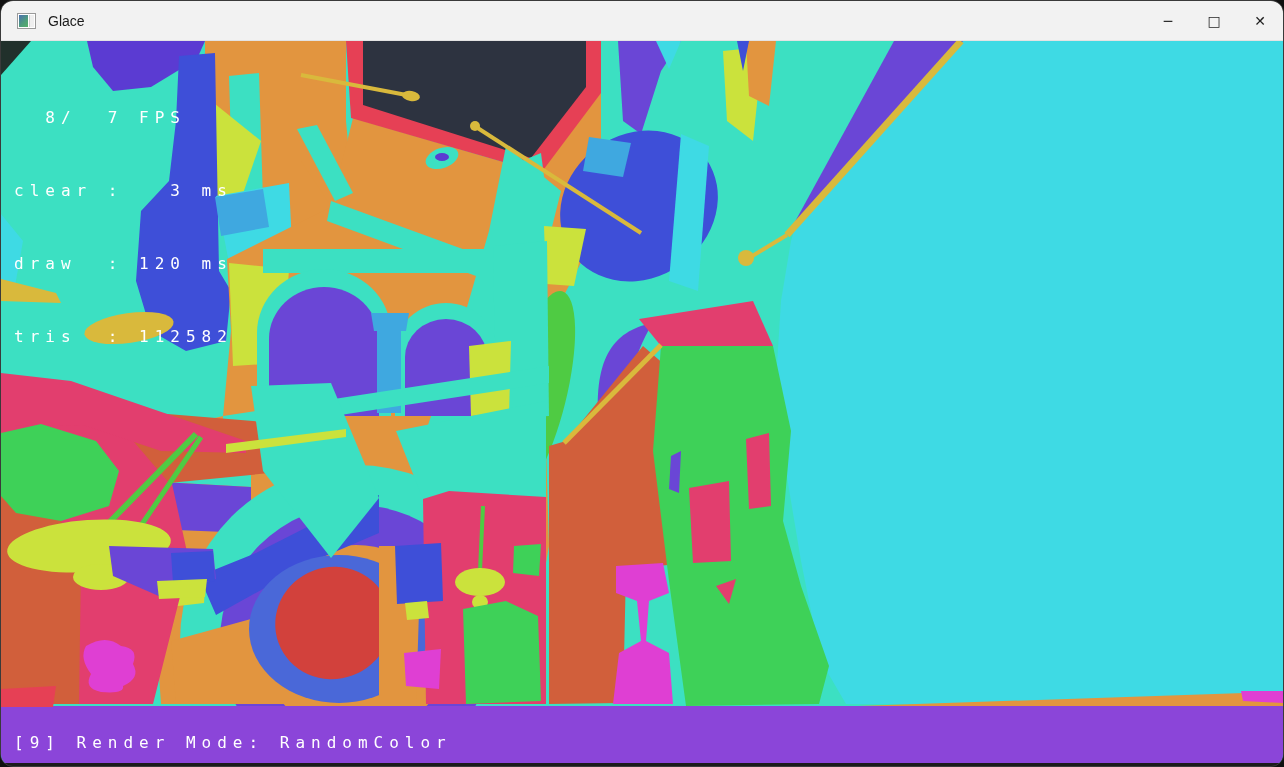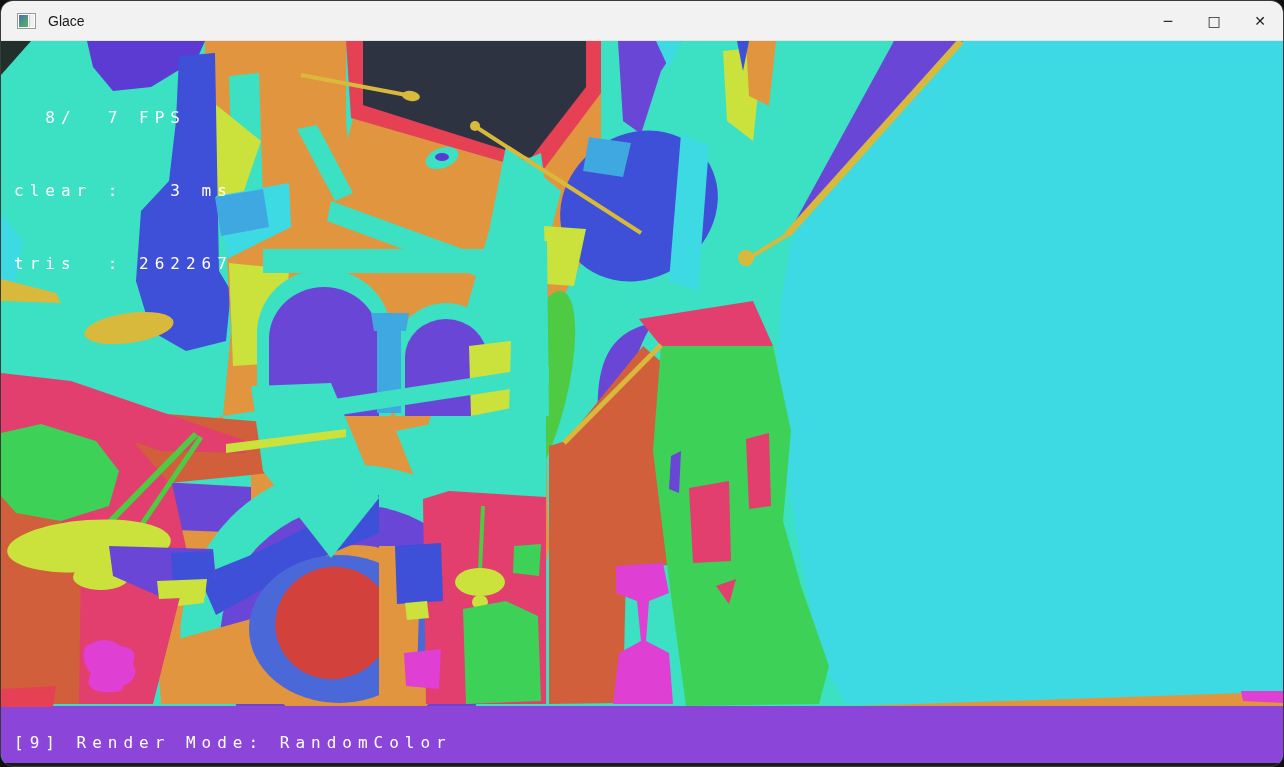--- a/index.html
+++ b/index.html
@@ -175,21 +175,22 @@
       <ellipse cx="410" cy="95" rx="9" ry="5" transform="rotate(10 410 95)" fill="#D9B93C"></ellipse>
       <line x1="472" y1="124" x2="640" y2="232" stroke="#D9B93C" stroke-width="4"></line>
       <circle cx="474" cy="125" r="5" fill="#D9B93C"></circle>
       <line x1="563" y1="442" x2="660" y2="344" stroke="#D9B93C" stroke-width="5"></line>
     </svg>
   </div>
 
   <div class="hud hud-top">
     <div>  8/  7 FPS</div>
     <div>clear :   3 ms</div>
-    <div>tris  : 262267</div>
+    <div>draw  : 120 ms</div>
+    <div>tris  : 112582</div>
   </div>
   <div class="hud hud-bottom">
     <div>[9] Render Mode: RandomColor</div>
     
     
   </div>
 
 </div>
 
 </body></html>

